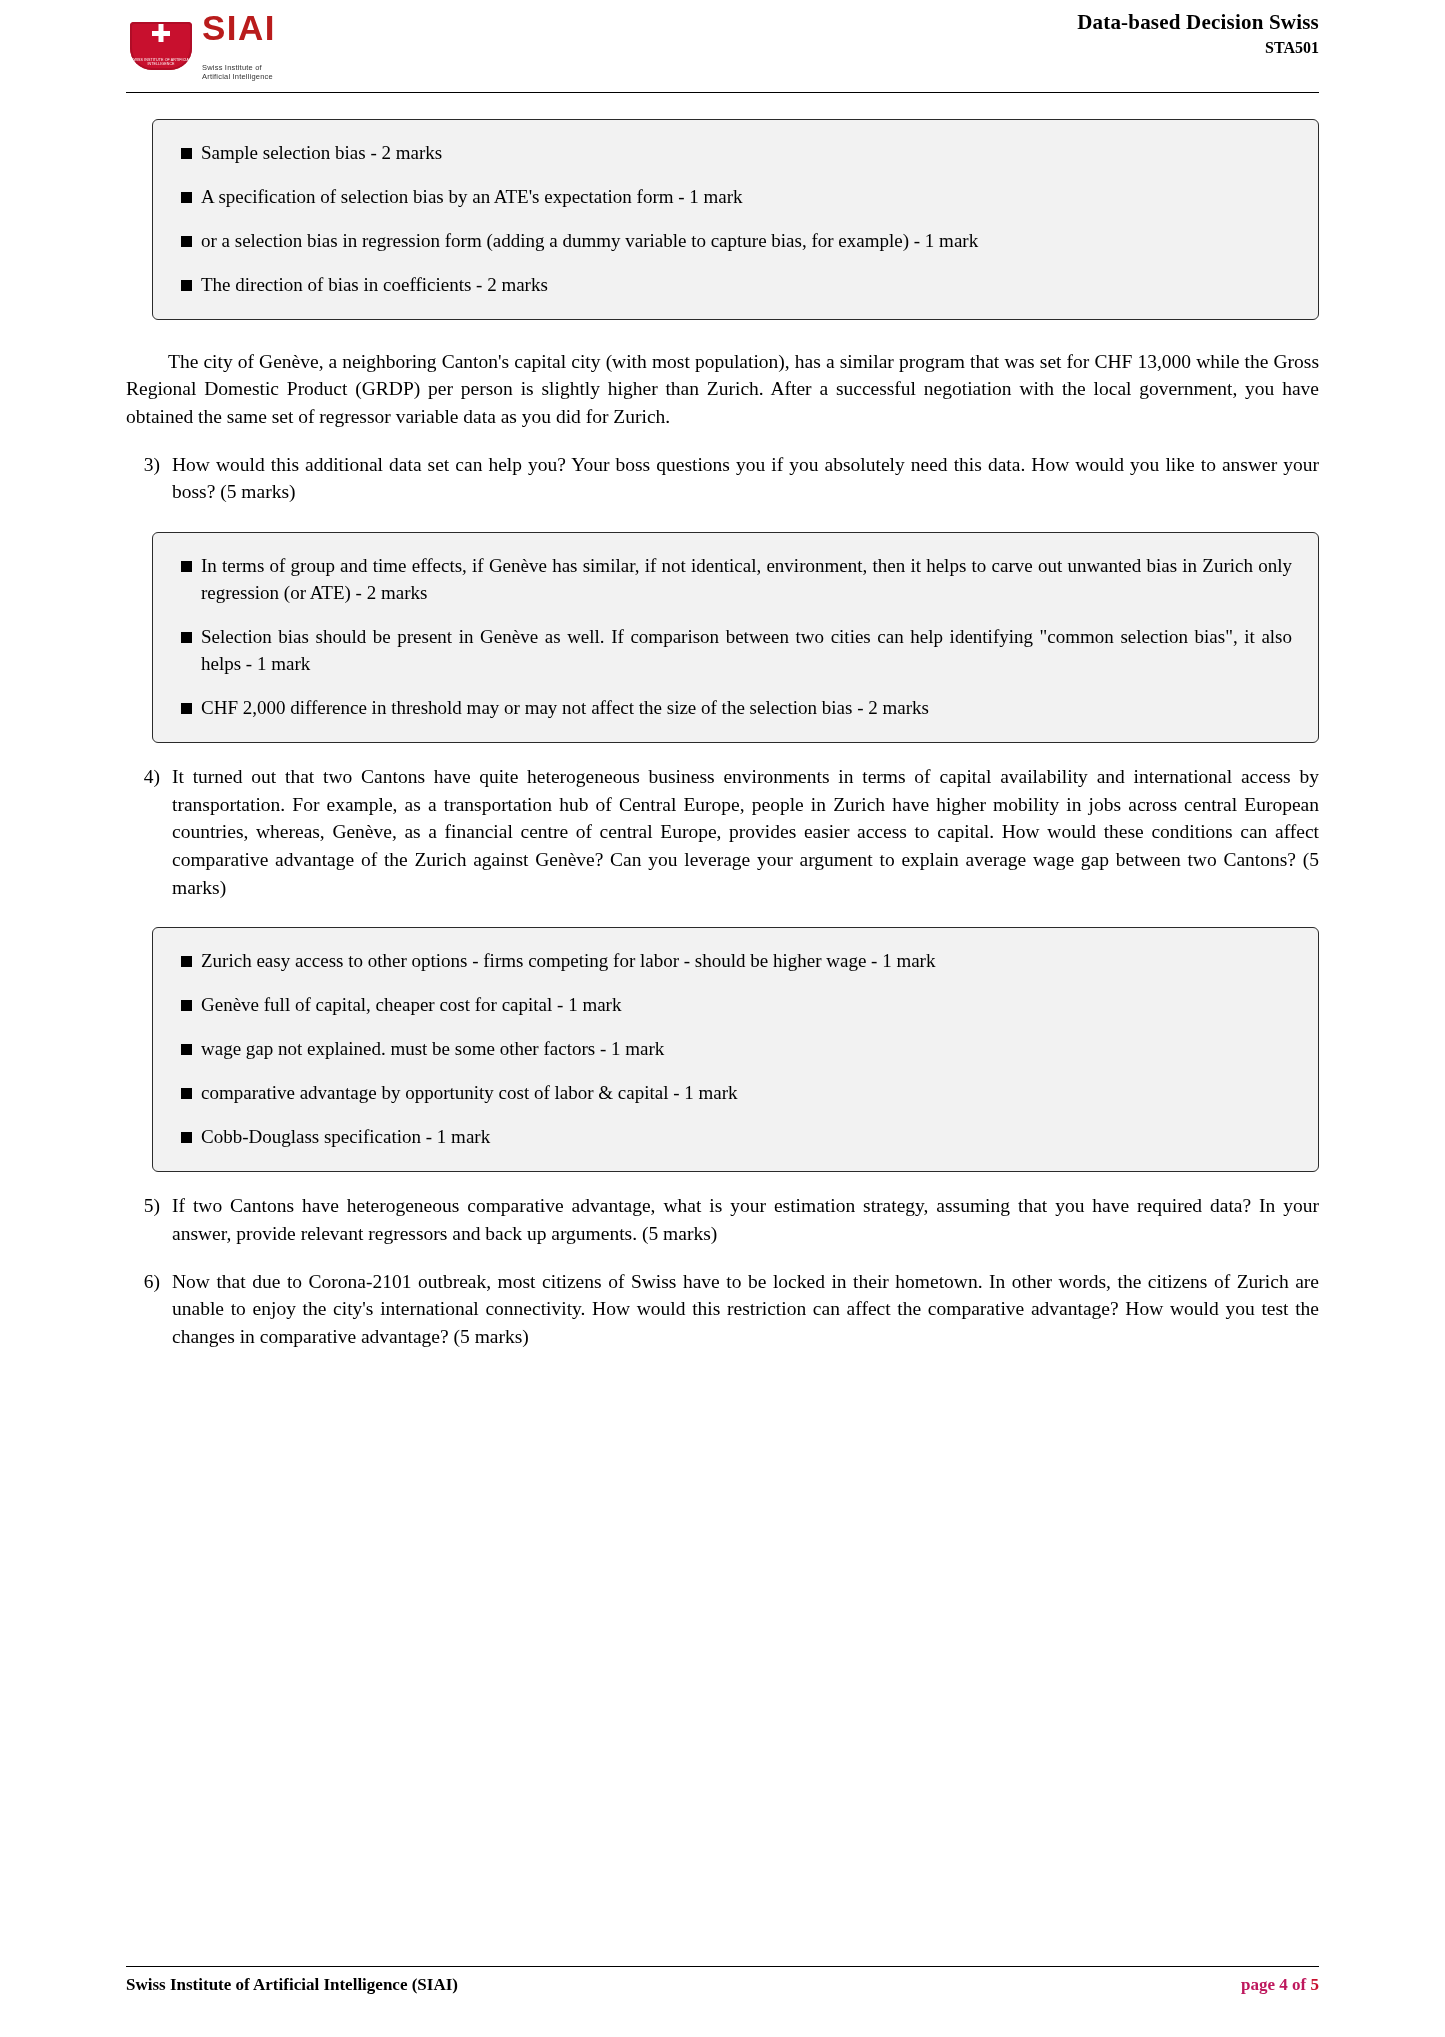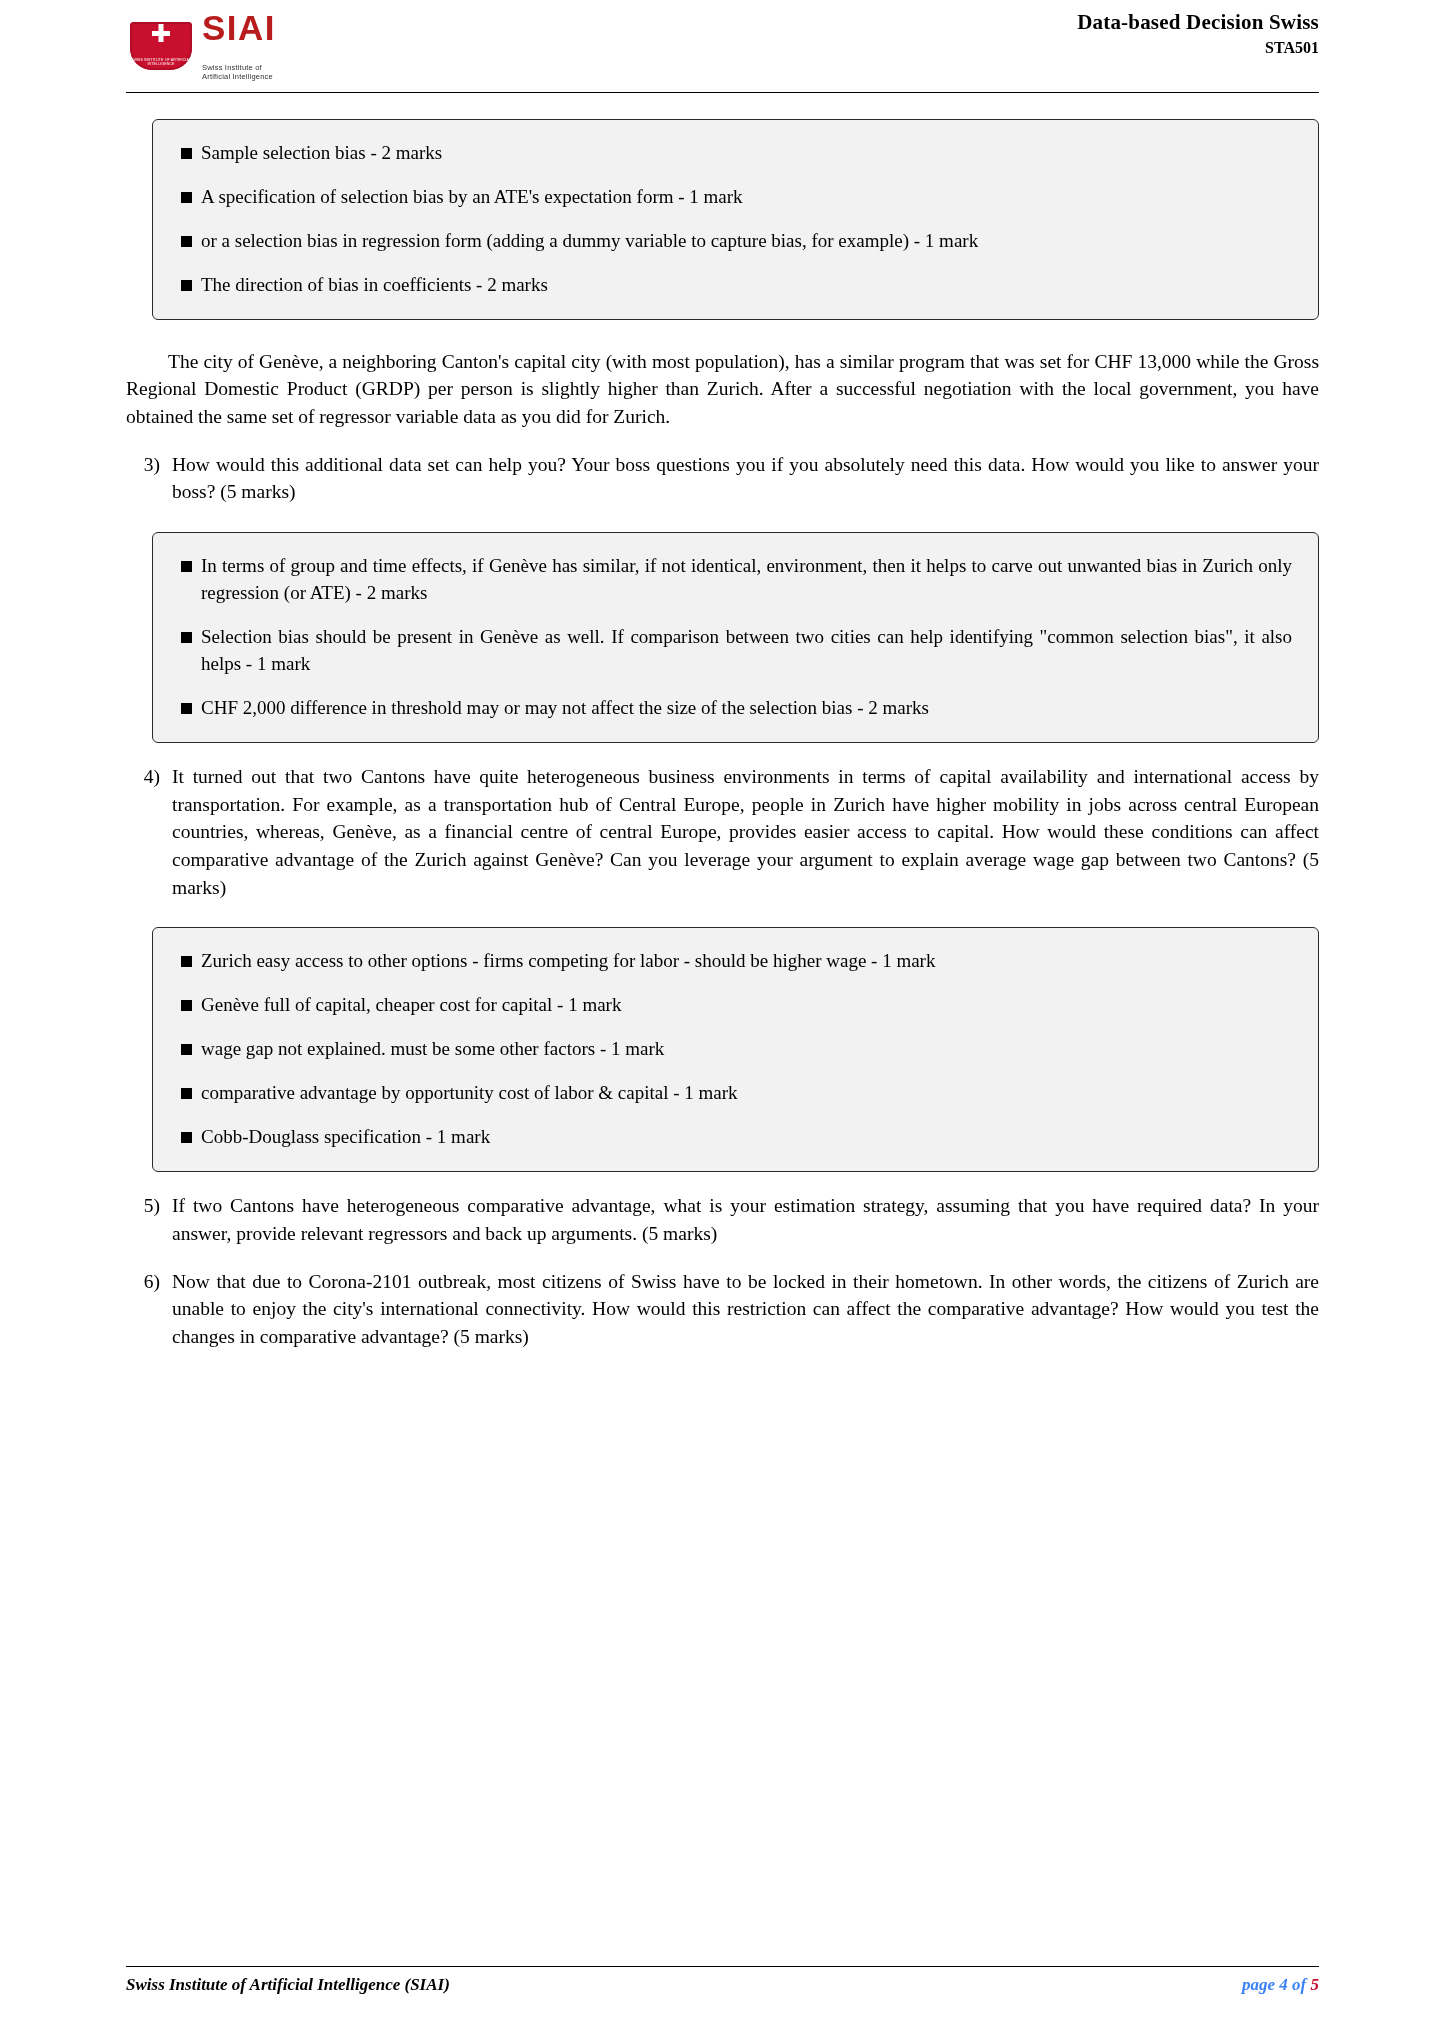--- a/index.html
+++ b/index.html
@@ -198,27 +198,26 @@
     border-top: 1.2px solid #000000;
     margin: 0 0 8px 0;
   }
   .footer-row {
     display: flex;
     justify-content: space-between;
     align-items: flex-start;
     font-family: "Liberation Serif", serif;
     font-weight: bold;
     font-size: 17px;
-    font-style: italic;
   }
   .page-num .red {
     color: #c8102e;
   }
   .page-num .blk {
-    color: #3b82f6;
+    color: #be185d;
     font-weight: bold;
   }
 </style>
 </head>
 <body>
 
 <div class="page">
 
   <div class="header">
     <div class="logo-block">

